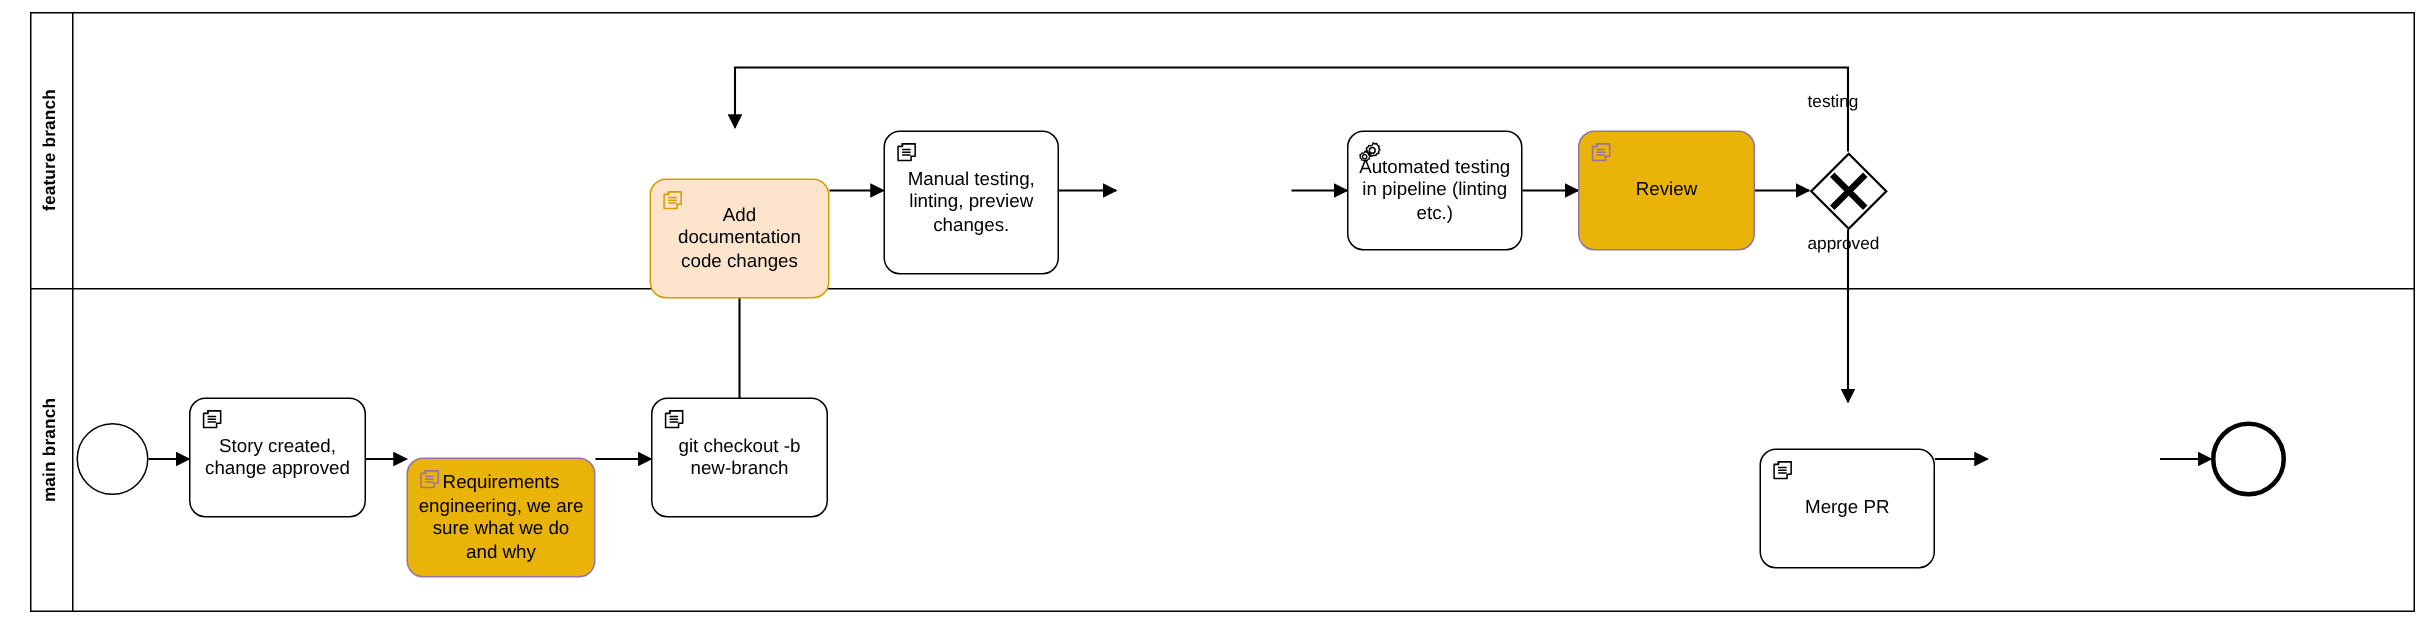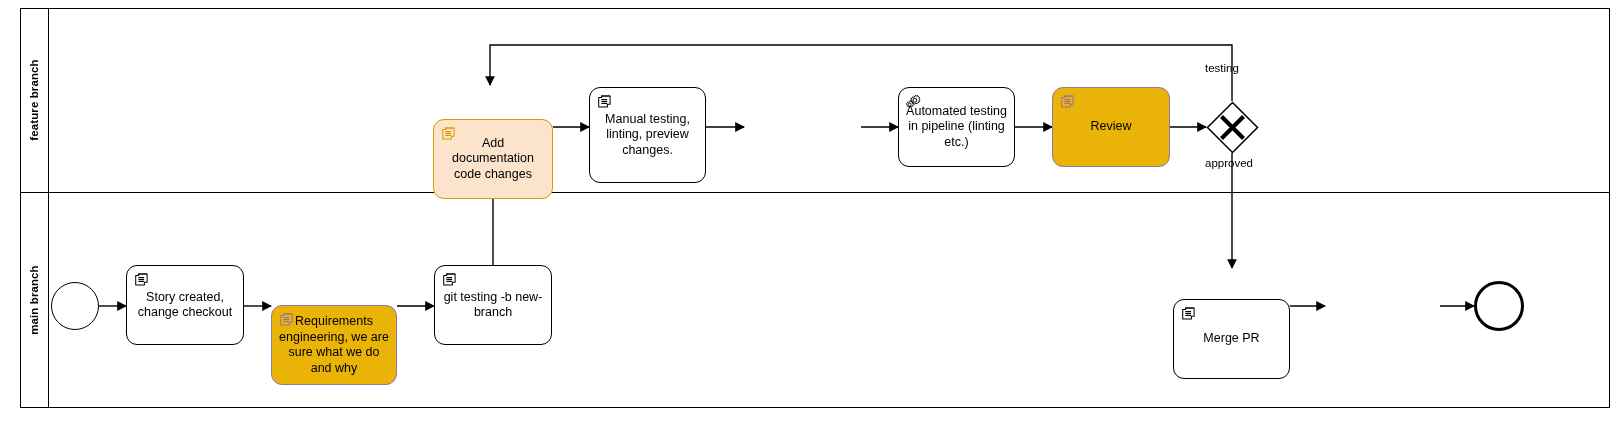--- a/index.html
+++ b/index.html
@@ -221,39 +221,39 @@
   <div class="edge-label" style="left:1205px; top:157px;">approved</div>
 
   <div class="event start" style="left:51px; top:282px; width:48px; height:48px;"></div>
 
   <div class="task" style="left:126px; top:265px; width:118px; height:80px;">
     <svg class="task-icon" viewBox="0 0 20 20">
       <path d="M3.2 5.4 L6.6 5.4 L6.6 3.4 L16.6 3.4 L16.6 13.2 L13.4 13.2 L13.4 16.4 L3.2 16.4 Z" fill="none" stroke="#000" stroke-width="1.2" stroke-linejoin="round"></path>
       <path d="M6.8 7.8 L12.6 7.8 M6.8 10.0 L12.6 10.0 M6.8 12.2 L12.6 12.2" fill="none" stroke="#000" stroke-width="1.2" stroke-linecap="round"></path>
       <path d="M6.6 5.4 L6.6 3.4 L16.6 3.4" fill="none" stroke="#000" stroke-width="1.2"></path>
     </svg>
-    <div class="task-label">Story created, change checkout</div>
+    <div class="task-label">Story created, change approved</div>
   </div>
 
   <div class="task accent-purple" style="left:271px; top:265px; width:126px; height:80px;margin-top:40px;">
     <svg class="task-icon" viewBox="0 0 20 20">
       <path d="M3.2 5.4 L6.6 5.4 L6.6 3.4 L16.6 3.4 L16.6 13.2 L13.4 13.2 L13.4 16.4 L3.2 16.4 Z" fill="none" stroke="#9673A6" stroke-width="1.2" stroke-linejoin="round"></path>
       <path d="M6.8 7.8 L12.6 7.8 M6.8 10.0 L12.6 10.0 M6.8 12.2 L12.6 12.2" fill="none" stroke="#9673A6" stroke-width="1.2" stroke-linecap="round"></path>
       <path d="M6.6 5.4 L6.6 3.4 L16.6 3.4" fill="none" stroke="#9673A6" stroke-width="1.2"></path>
     </svg>
     <div class="task-label">Requirements engineering, we are sure what we do and why</div>
   </div>
 
   <div class="task" style="left:434px; top:265px; width:118px; height:80px;">
     <svg class="task-icon" viewBox="0 0 20 20">
       <path d="M3.2 5.4 L6.6 5.4 L6.6 3.4 L16.6 3.4 L16.6 13.2 L13.4 13.2 L13.4 16.4 L3.2 16.4 Z" fill="none" stroke="#000" stroke-width="1.2" stroke-linejoin="round"></path>
       <path d="M6.8 7.8 L12.6 7.8 M6.8 10.0 L12.6 10.0 M6.8 12.2 L12.6 12.2" fill="none" stroke="#000" stroke-width="1.2" stroke-linecap="round"></path>
       <path d="M6.6 5.4 L6.6 3.4 L16.6 3.4" fill="none" stroke="#000" stroke-width="1.2"></path>
     </svg>
-    <div class="task-label">git testing -b new-branch</div>
+    <div class="task-label">git checkout -b new-branch</div>
   </div>
 
   <div class="task" style="left:1173px; top:265px; width:117px; height:80px;margin-top:34px;">
     <svg class="task-icon" viewBox="0 0 20 20">
       <path d="M3.2 5.4 L6.6 5.4 L6.6 3.4 L16.6 3.4 L16.6 13.2 L13.4 13.2 L13.4 16.4 L3.2 16.4 Z" fill="none" stroke="#000" stroke-width="1.2" stroke-linejoin="round"></path>
       <path d="M6.8 7.8 L12.6 7.8 M6.8 10.0 L12.6 10.0 M6.8 12.2 L12.6 12.2" fill="none" stroke="#000" stroke-width="1.2" stroke-linecap="round"></path>
       <path d="M6.6 5.4 L6.6 3.4 L16.6 3.4" fill="none" stroke="#000" stroke-width="1.2"></path>
     </svg>
     <div class="task-label">Merge PR</div>
   </div>

